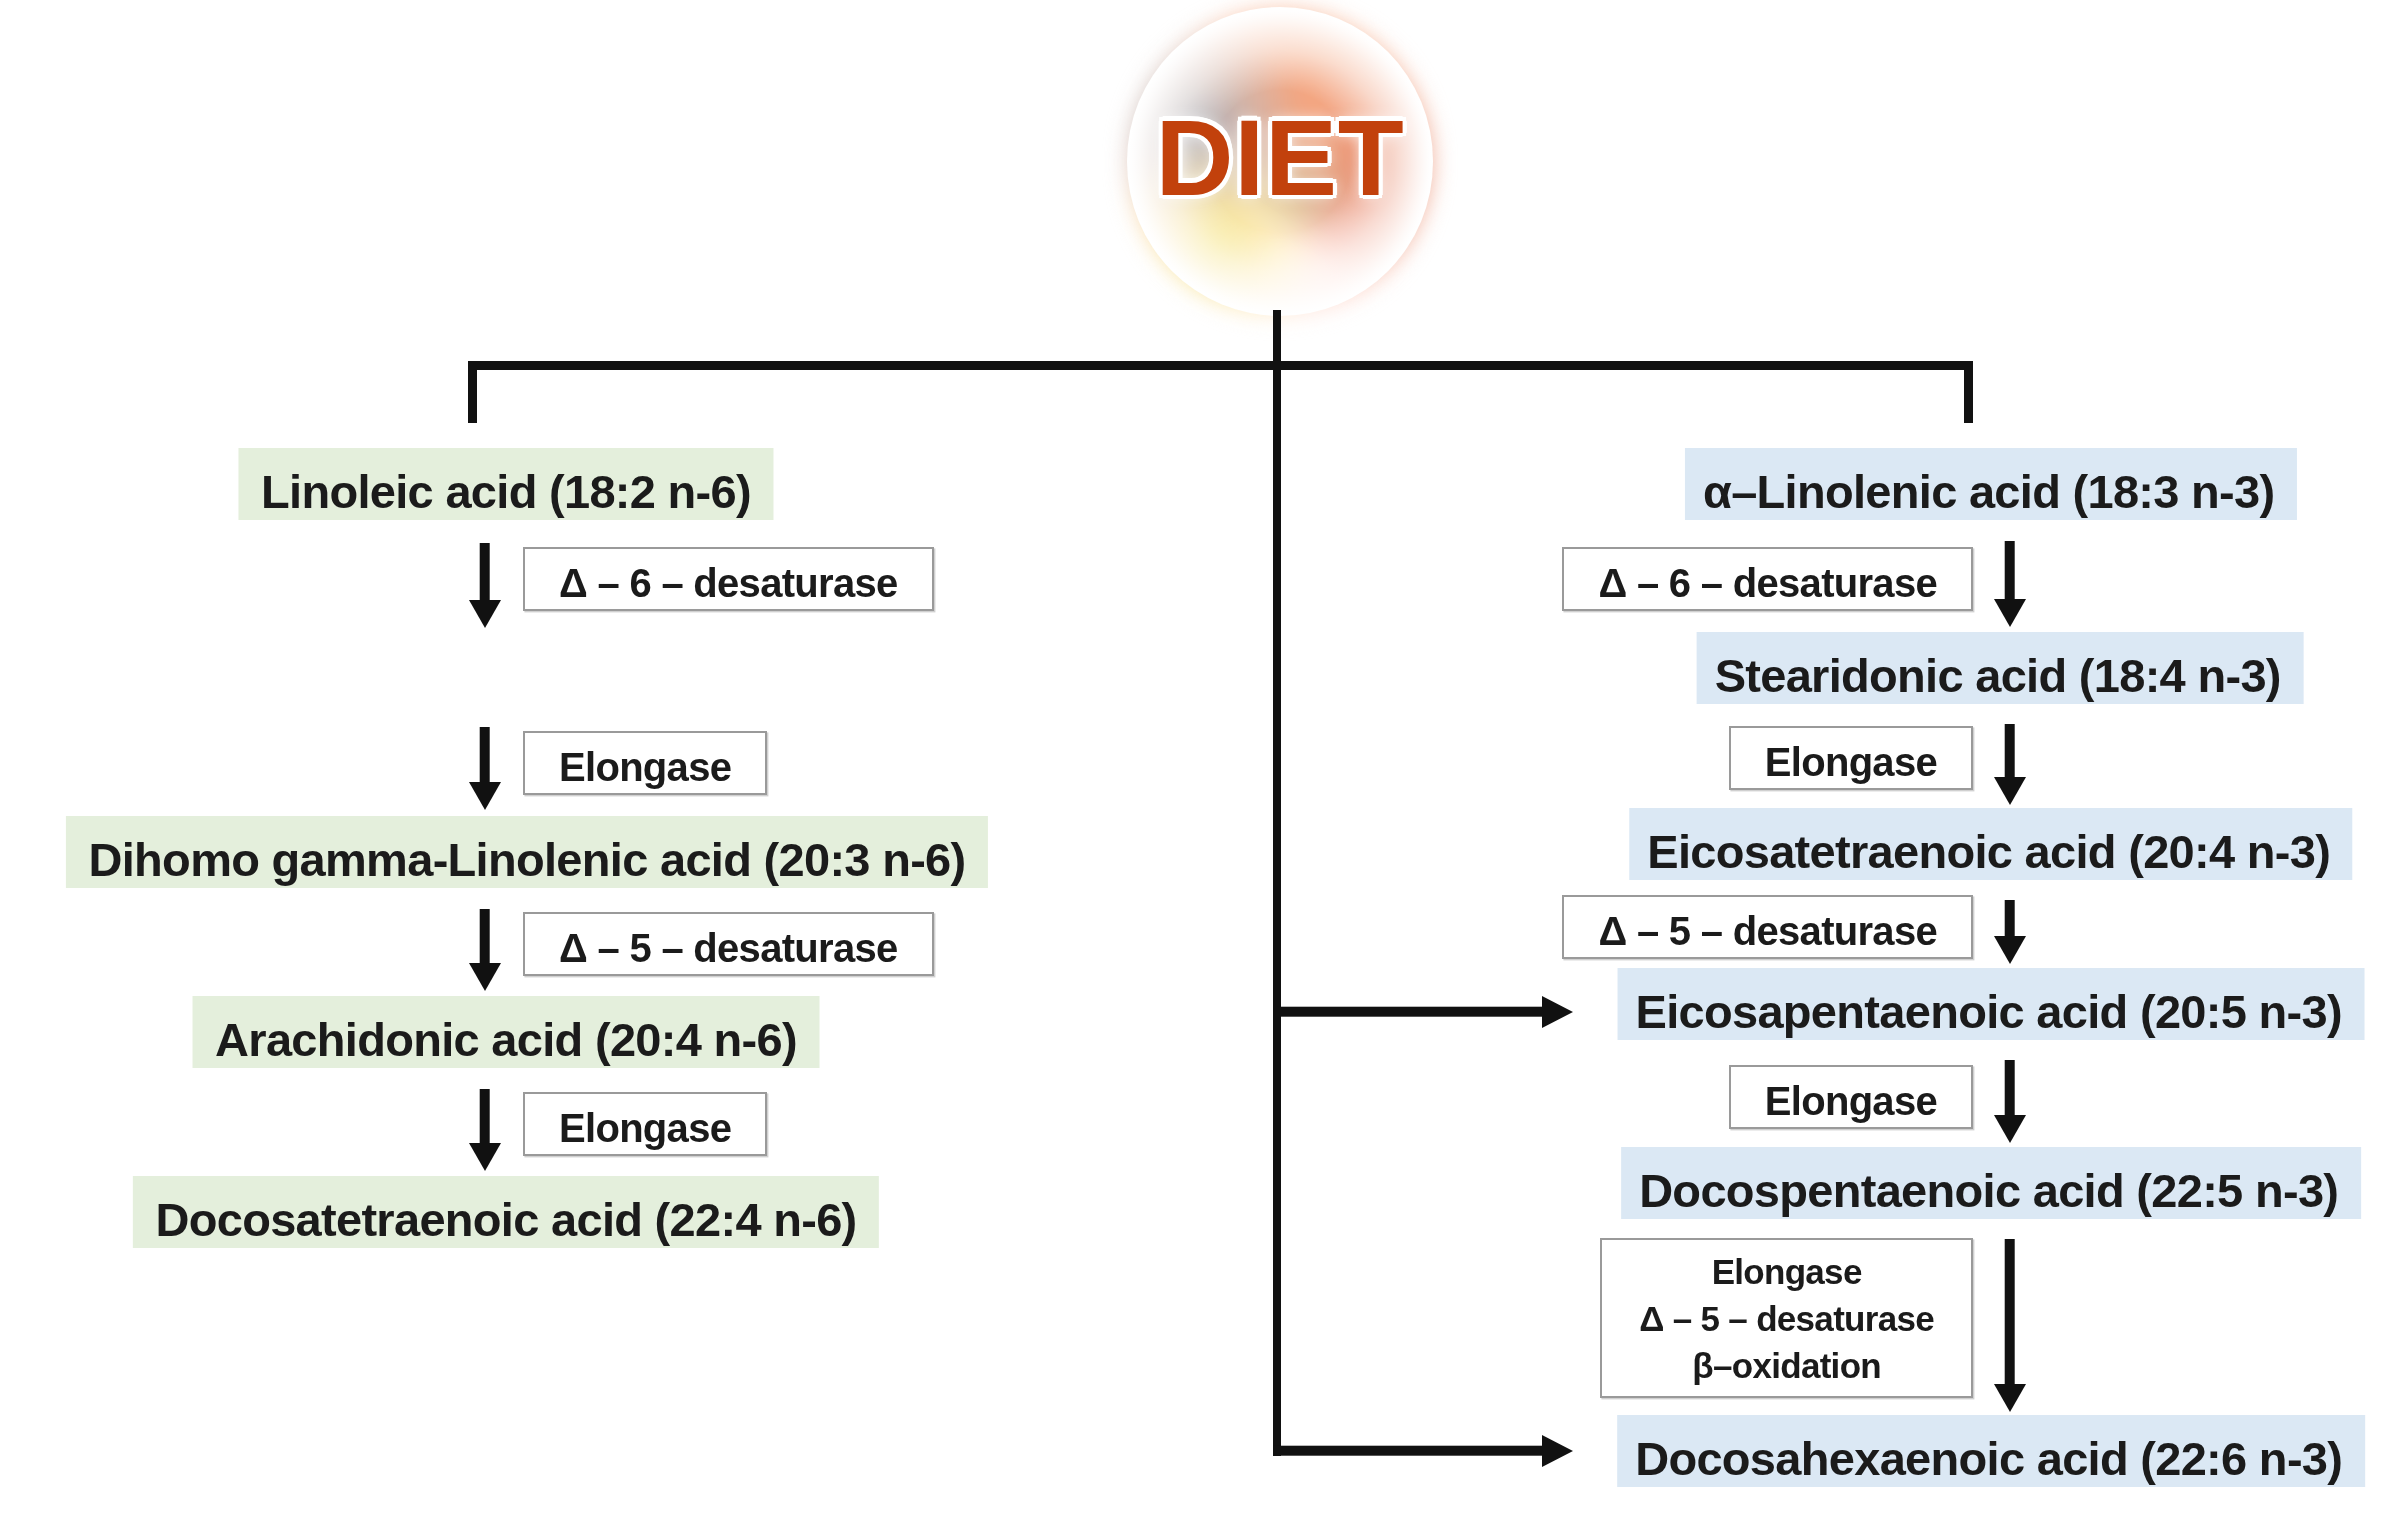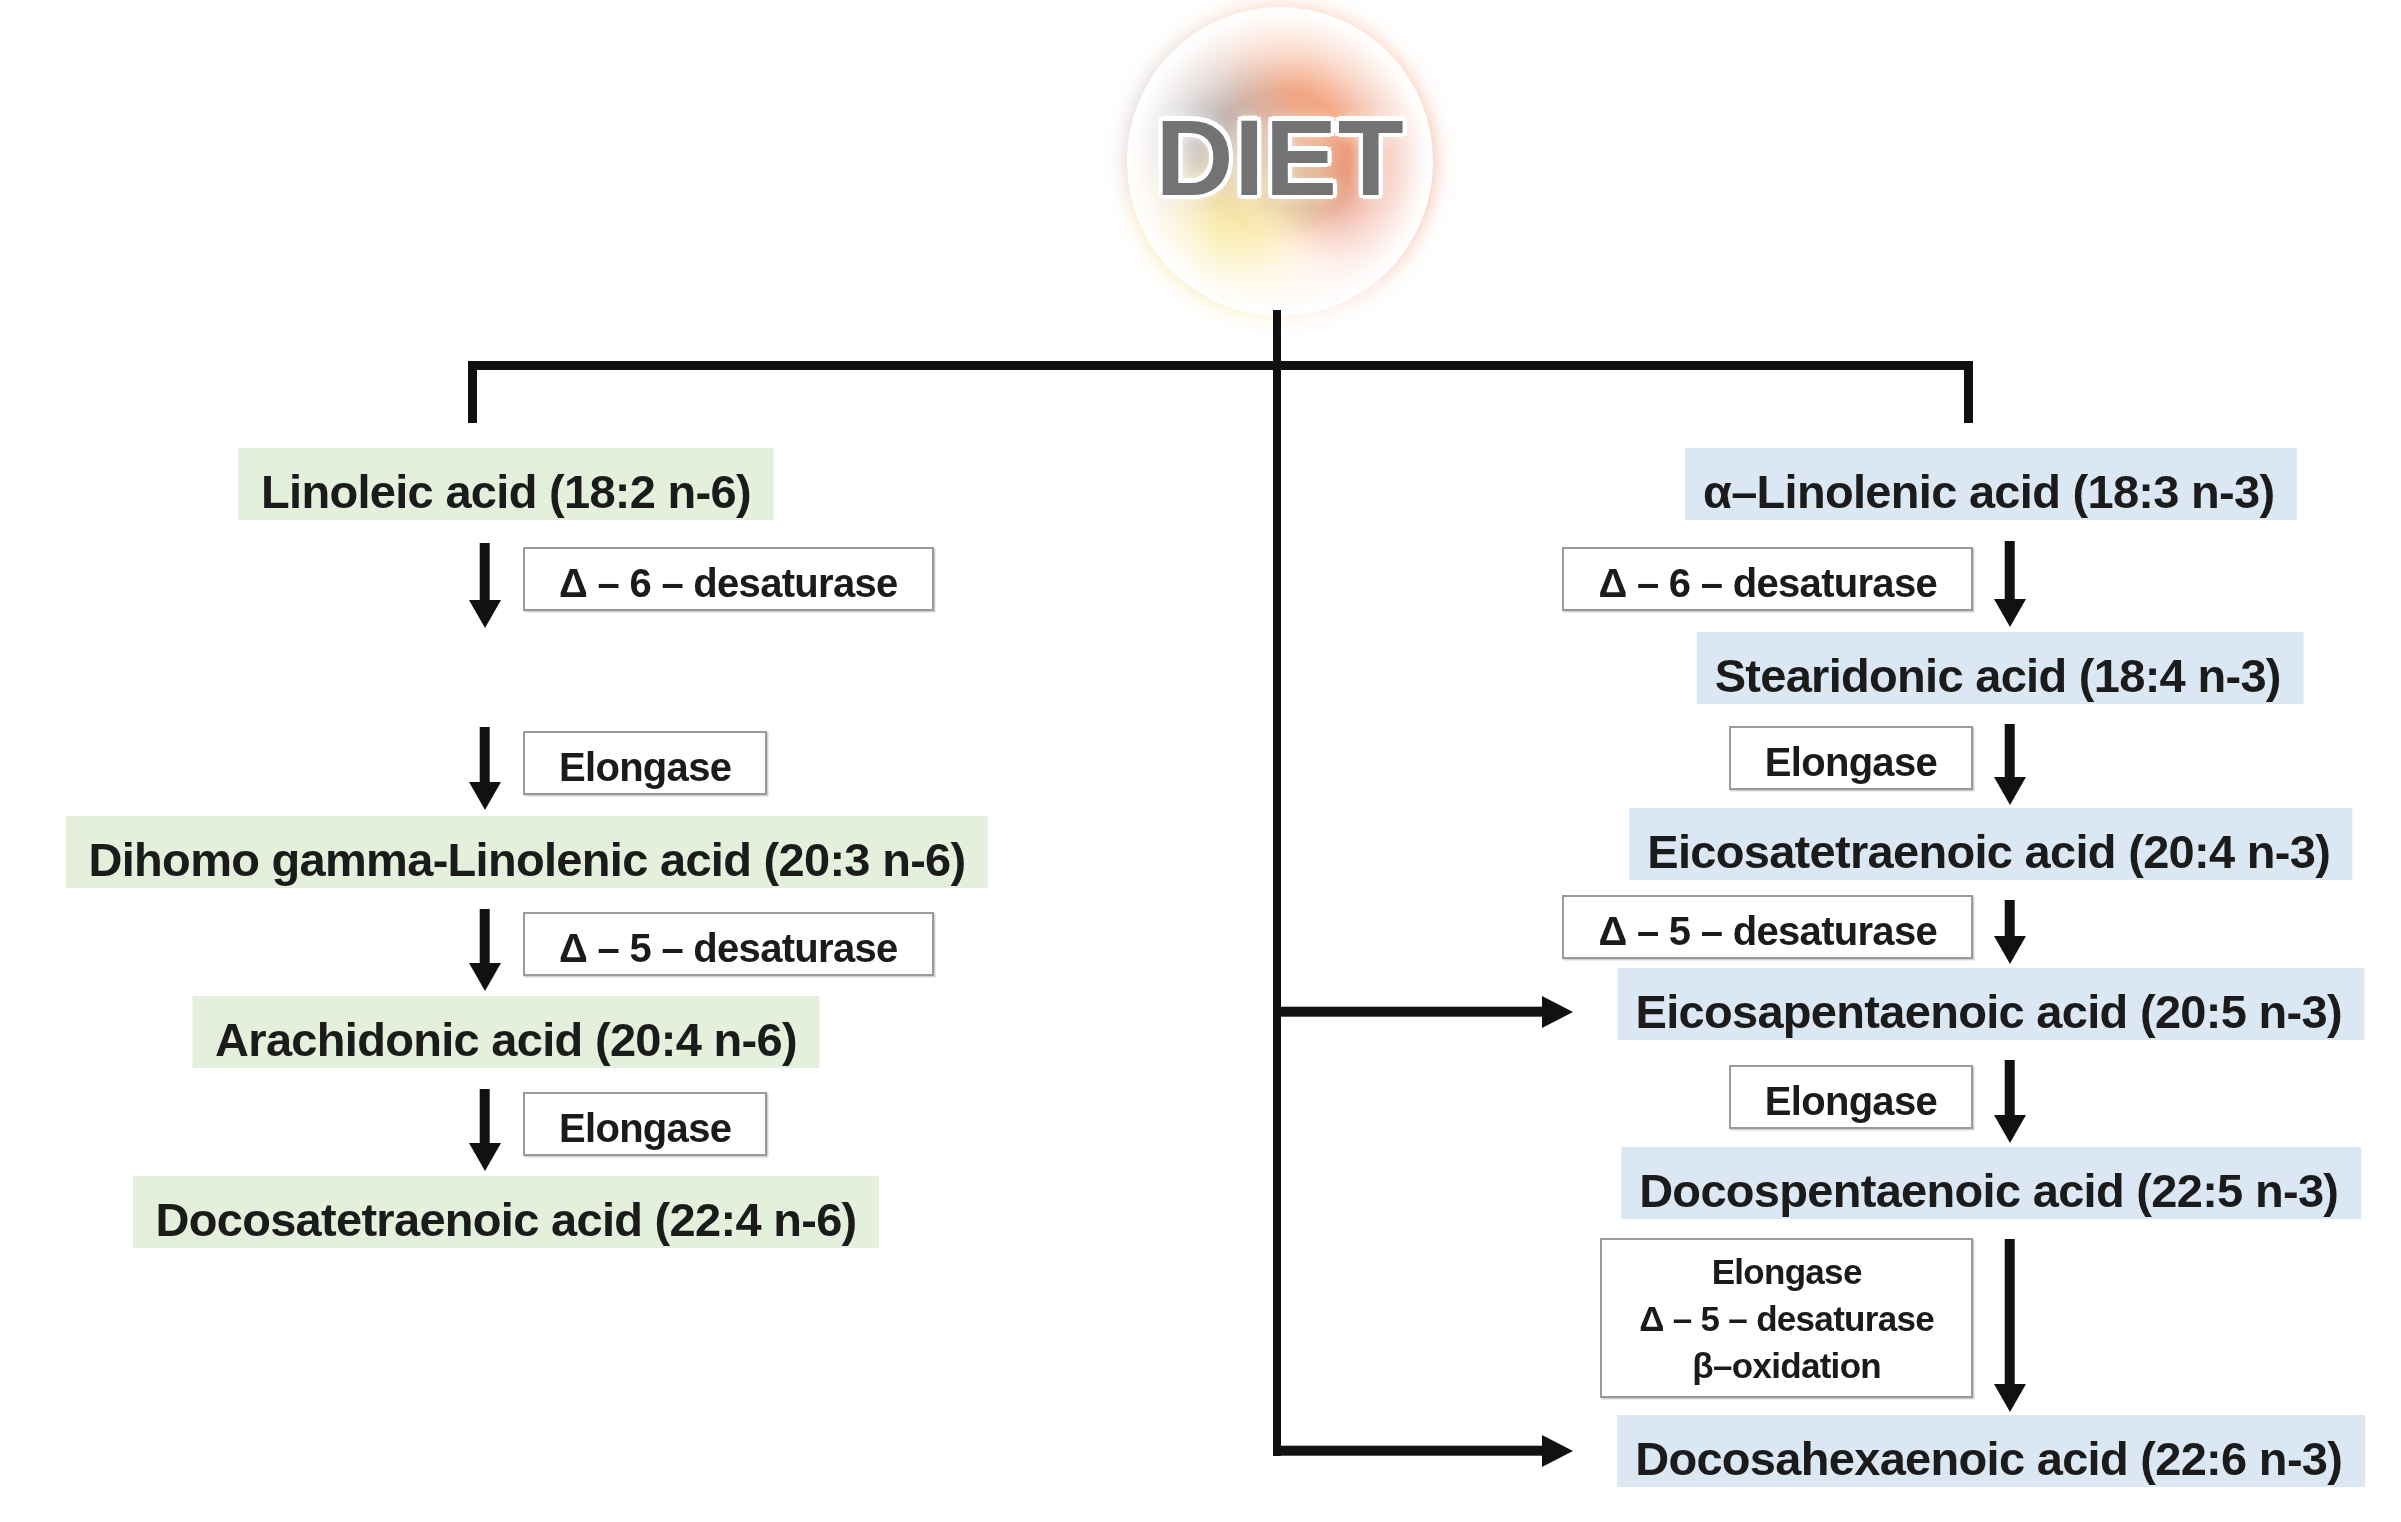--- a/index.html
+++ b/index.html
@@ -34,21 +34,21 @@
       #f2cab6;
     filter:blur(11.3px) saturate(.85) brightness(1.07);
   }
   .diet-fade{
     position:absolute;inset:-1.4px;border-radius:50%;
     background:radial-gradient(closest-side, rgba(255,255,255,0) 46%, rgba(255,255,255,.55) 72%, #ffffff 99%);
   }
   .diet-label{
     position:absolute;left:0;right:0;top:50%;transform:translateY(-54%);
     text-align:center;font-size:108px;font-weight:800;letter-spacing:0.7px;
-    color:#737373;
+    color:#c2410c;
     text-shadow:
       -3.5px -3.5px 0 #fff, 3.5px -3.5px 0 #fff, -3.5px 3.5px 0 #fff, 3.5px 3.5px 0 #fff,
       0 -4.2px 0 #fff, 0 4.2px 0 #fff, -4.2px 0 0 #fff, 4.2px 0 0 #fff,
       0 0 15.6px rgba(255,255,255,.95);
   }
   
   .line{position:absolute;background:var(--line);}
   
   .arr{position:absolute;}
   .arr .bar{position:absolute;left:50%;transform:translateX(-50%);top:0;bottom:27px;width:10.6px;background:var(--line);}

